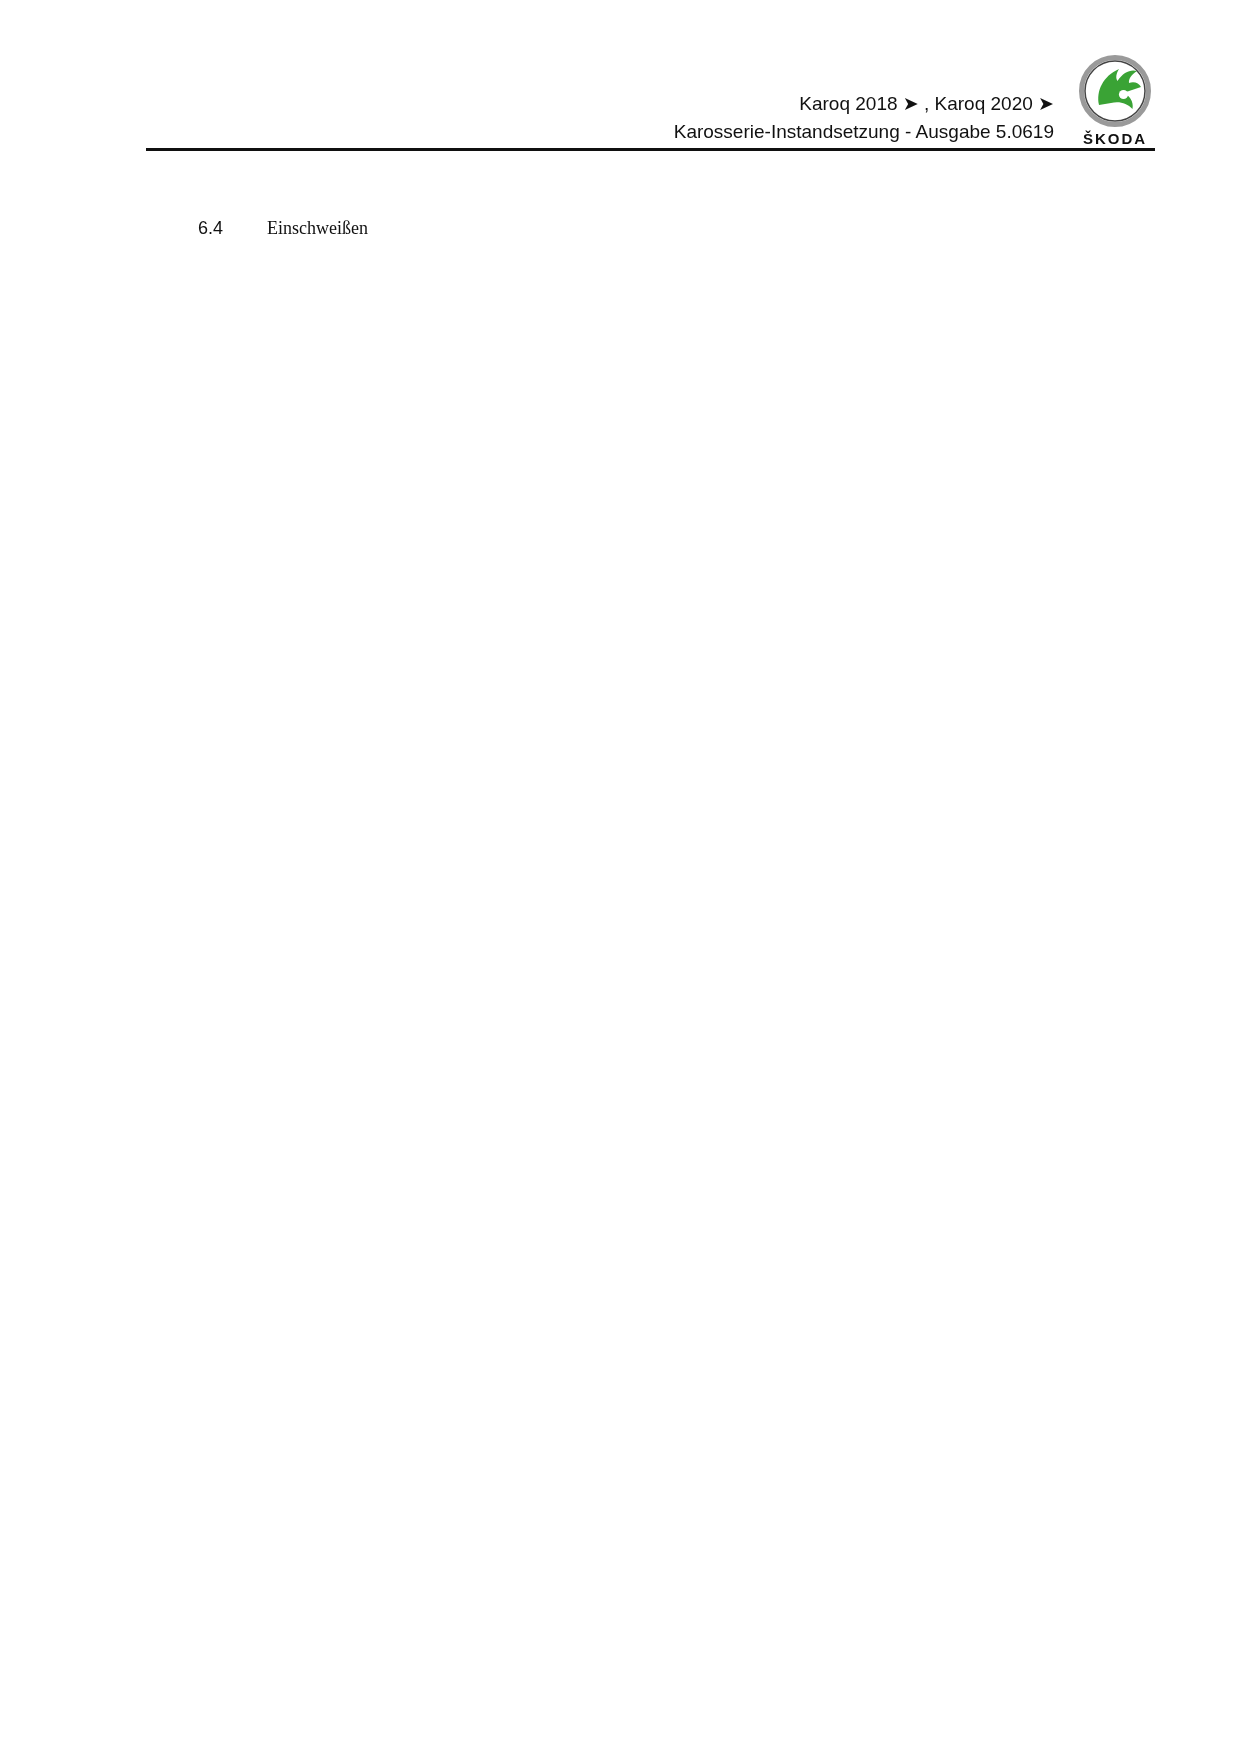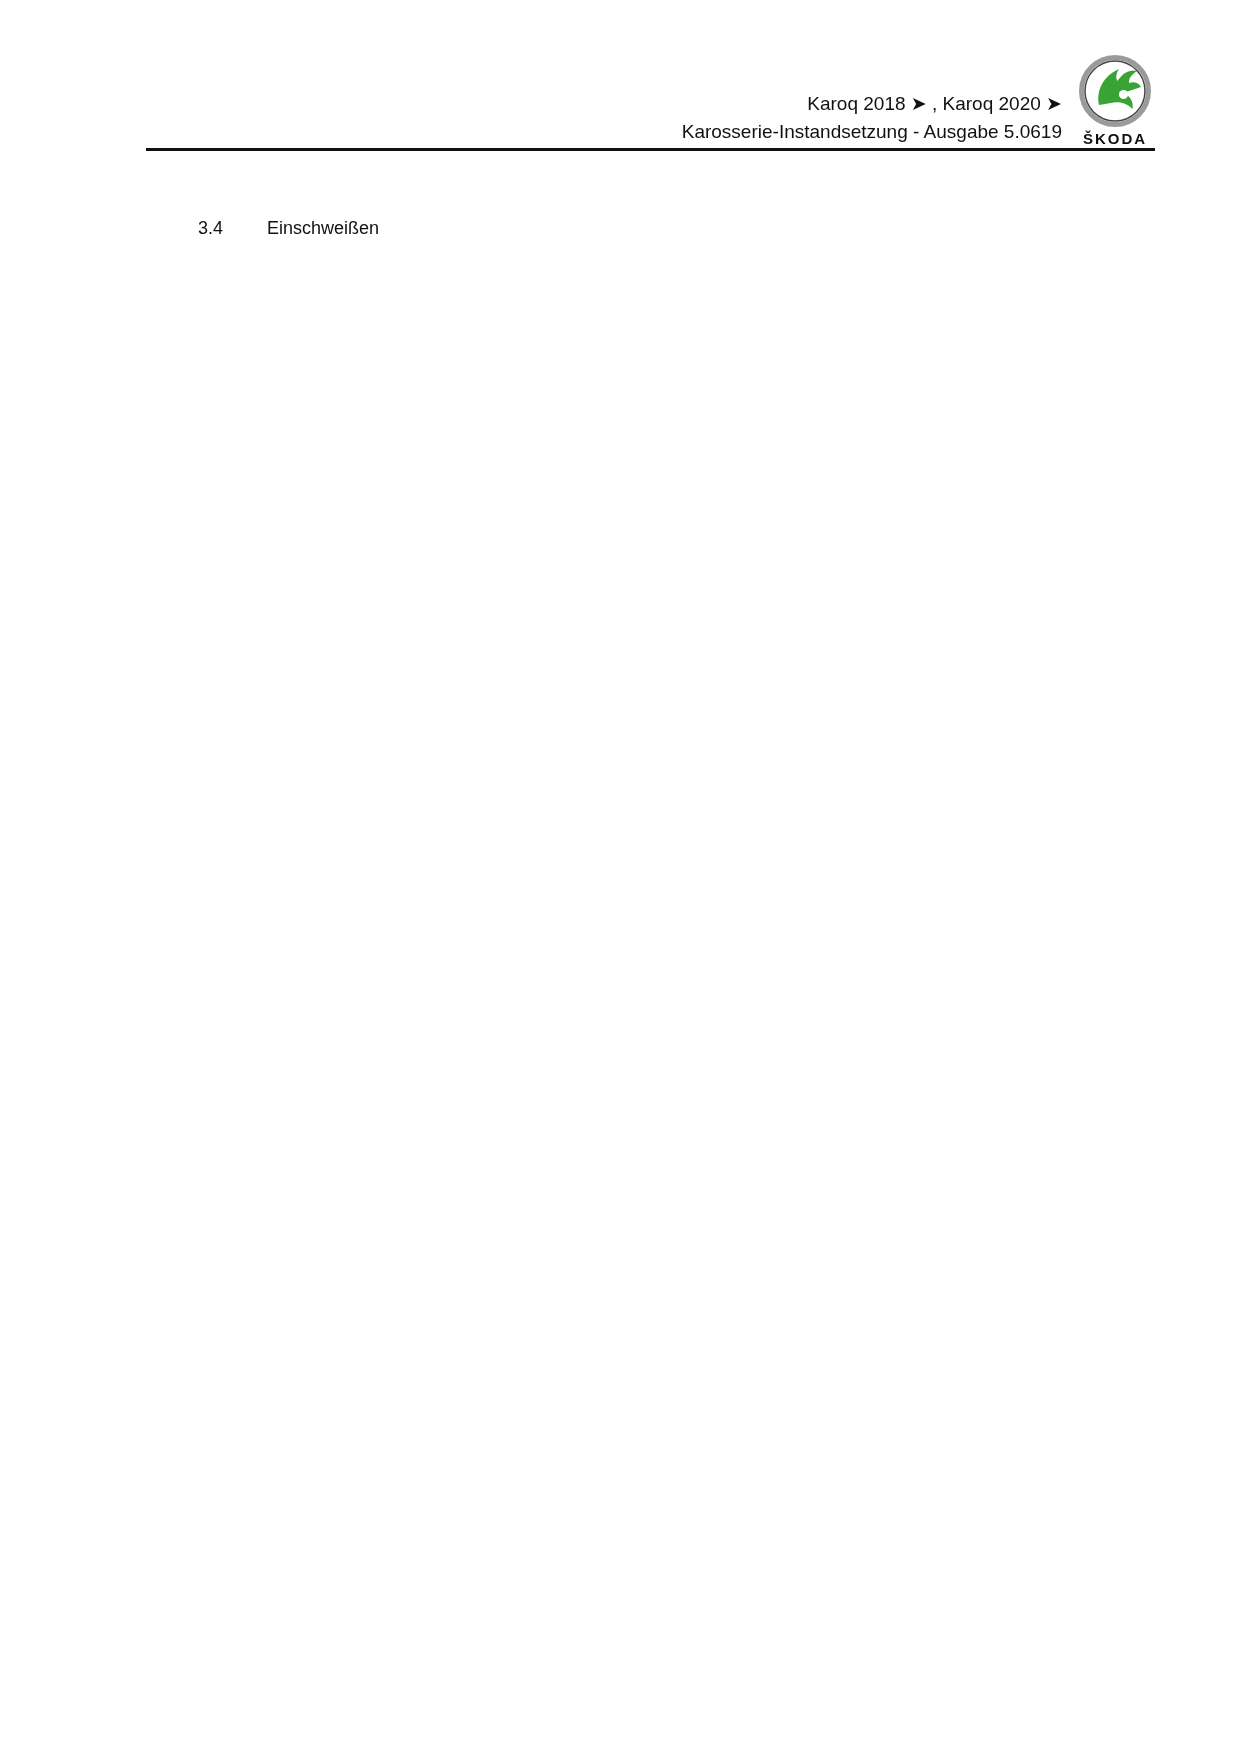--- a/index.html
+++ b/index.html
@@ -20,35 +20,35 @@
     border-bottom: 3px solid #101010;
     padding-bottom: 1px;
     flex: none;
   }
   .header-text {
     text-align: right;
     font-size: 19px; line-height: 28px;
     margin-right: 13px; padding-bottom: 1px;
     white-space: nowrap;
   }
-  .brand { width: 80px; display: flex; flex-direction: column; align-items: center; flex: none; }
+  .brand { width: 80px; display: flex; flex-direction: column; align-items: center; flex: none; margin-left: 8px; }
   .brand svg { display: block; }
   .brand-word {
     font-weight: bold; font-size: 15px; letter-spacing: 2px;
     margin-top: 2px; line-height: 17px;
   }
   
   .toc { margin-top: 12px; flex: none; }
   .row {
     display: flex; align-items: baseline;
     font-size: 18px; line-height: 22px;
     padding-left: 52px;
   }
   .row .num { flex: none; width: 69px; }
-  .row .title { flex: none; white-space: nowrap; }
+  .row .title { flex: none; white-space: nowrap; font-family: Liberation Serif, serif; }
   .row .leader {
     flex: 1 1 auto; align-self: flex-end;
     height: 2.4px; margin: 0 6px 4px 10px;
     background: repeating-linear-gradient(to right, currentColor 0 2.4px, transparent 2.4px 9.2px);
   }
   .row .page { flex: none; min-width: 40px; text-align: right; }
 </style>
 </head>
 <body>
 
@@ -76,20 +76,20 @@
             Z"></path>
           <circle cx="45.5" cy="40.5" r="4.6" fill="#ffffff"></circle>
         </svg>
       </span>
       <span class="brand-word">ŠKODA</span>
     </div>
   </div>
 
   <div class="toc">
       <div class="row sub">
-      <span class="num">3.4</span>
+      <span class="num">6.4</span>
       <span class="title">Einschweißen</span>
       <span class="leader"></span>
       <span class="page">101</span>
     </div>
     </div>
 
 </div>
 
 </body></html>

